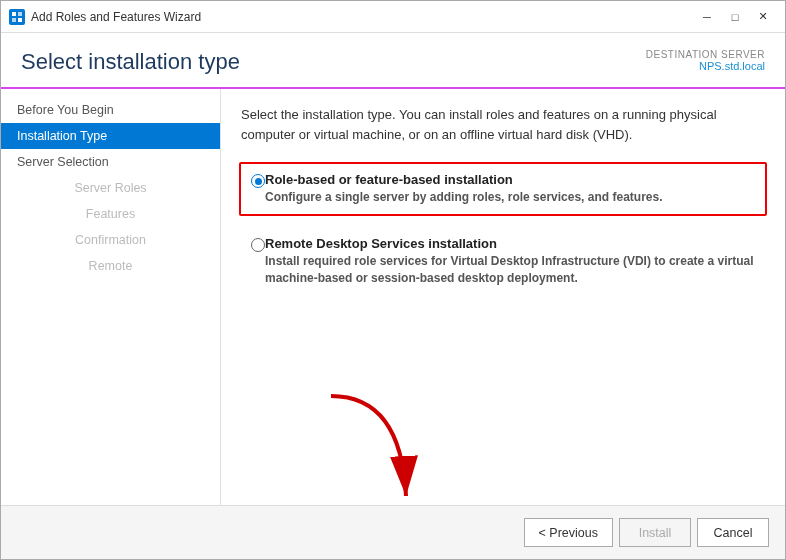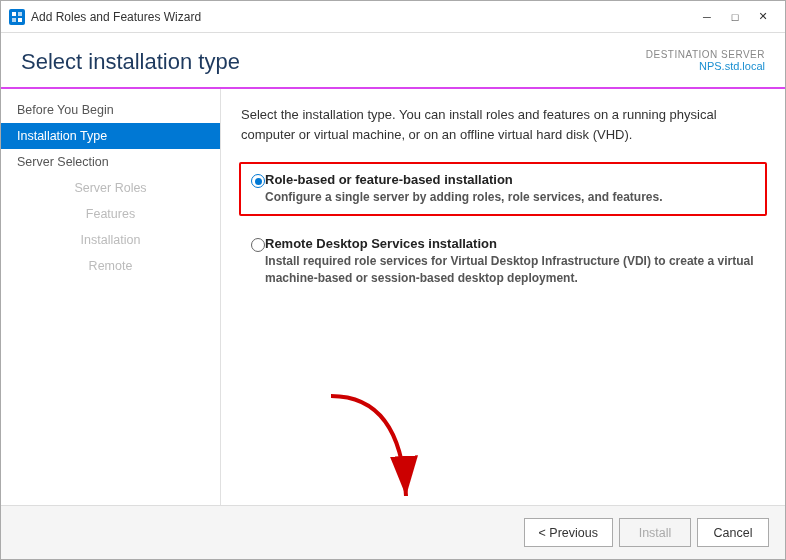--- a/index.html
+++ b/index.html
@@ -271,21 +271,21 @@
   </div>
 
   <div class="main-content">
 
     <div class="sidebar">
       <div class="sidebar-item">Before You Begin</div>
       <div class="sidebar-item active">Installation Type</div>
       <div class="sidebar-item">Server Selection</div>
       <div class="sidebar-item disabled">Server Roles</div>
       <div class="sidebar-item disabled">Features</div>
-      <div class="sidebar-item disabled">Installation</div>
+      <div class="sidebar-item disabled">Confirmation</div>
       <div class="sidebar-item disabled">Remote</div>
     </div>
 
     <div class="content-area">
       <p class="description-text">Select the installation type. You can install roles and features on a running physical computer or virtual machine, or on an offline virtual hard disk (VHD).</p>
 
       <div class="option-group">
 
         <div class="option-item selected">
           <div class="radio-btn checked"></div>

